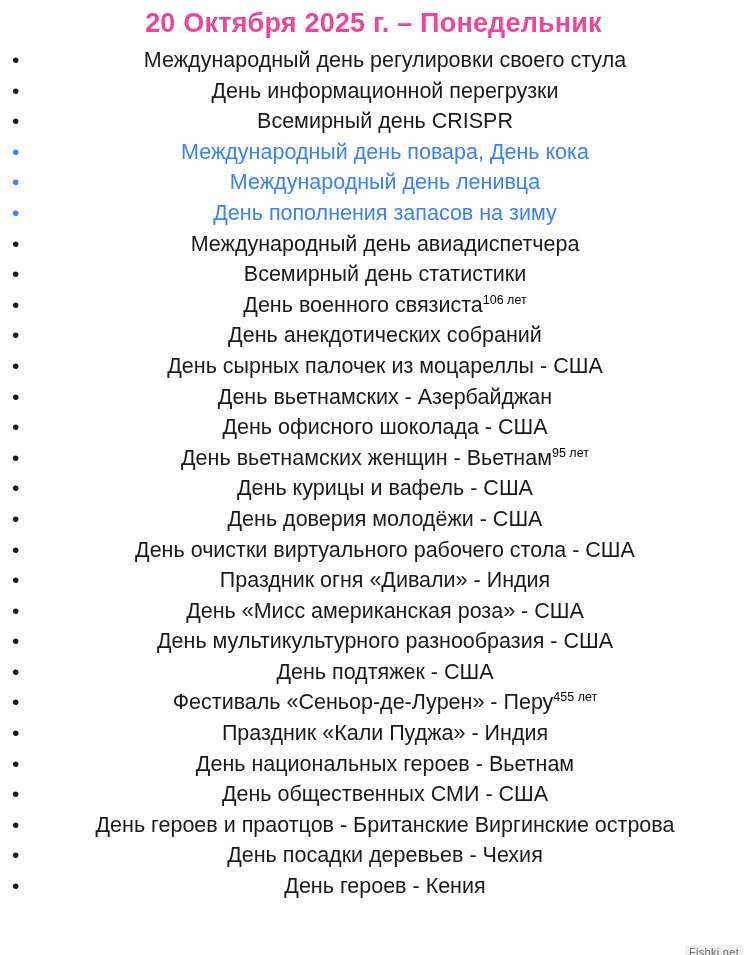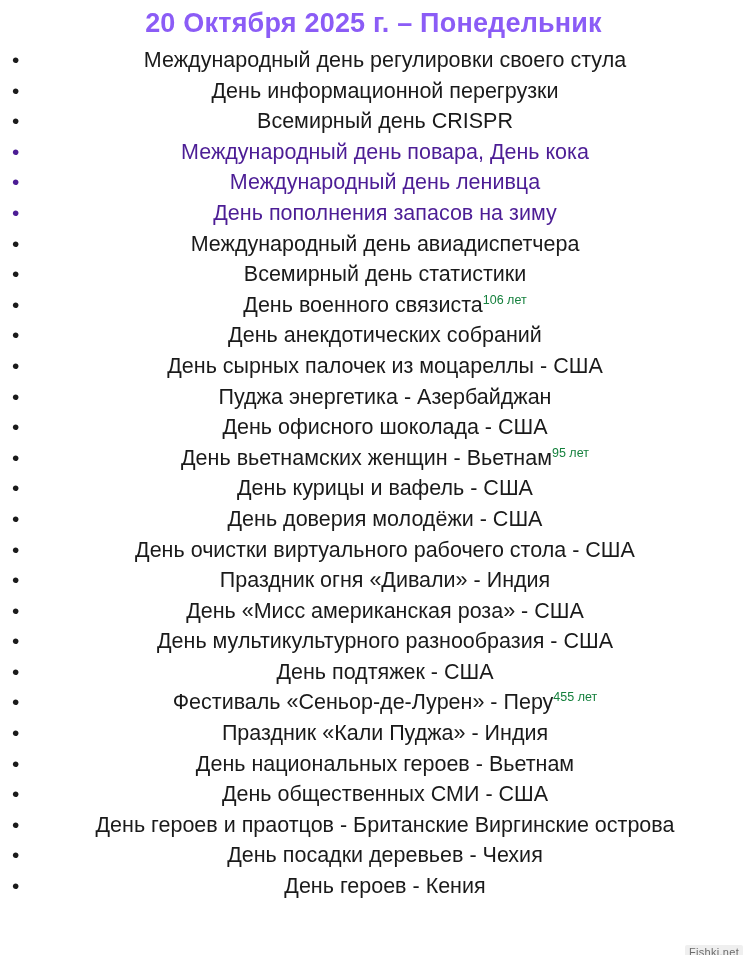--- a/index.html
+++ b/index.html
@@ -18,21 +18,21 @@
   .page {
     width: 747px;
     height: 955px;
     position: relative;
     box-sizing: border-box;
   }
   .title {
     text-align: center;
     font-size: 27px;
     font-weight: bold;
-    color: #8b5cf6;
+    color: #ec4899;
     margin: 8px 0 6px 0;
     letter-spacing: 0.2px;
   }
   ul.holiday-list {
     list-style: none;
     margin: 0;
     padding: 0 6px 0 10px;
   }
   ul.holiday-list li {
     font-size: 21.5px;
@@ -46,27 +46,27 @@
   ul.holiday-list li::before {
     content: "\2022";
     position: absolute;
     left: 2px;
     top: 0;
     font-size: 21px;
     color: #1a1a1a;
   }
   ul.holiday-list li.blue,
   ul.holiday-list li.blue::before {
-    color: #4c1d95;
+    color: #3b82f6;
   }
   .sup {
     font-size: 12.5px;
     vertical-align: super;
     line-height: 0;
-    color: #15803d;
+    color: #000000;
   }
   .watermark {
     position: absolute;
     right: 4px;
     bottom: 4px;
     font-size: 11px;
     color: #6b6b6b;
     background: #efefef;
     padding: 1px 4px;
     border-radius: 2px;
@@ -84,21 +84,21 @@
       <li class="holiday-list-item"><span>День информационной перегрузки</span></li>
       <li class="holiday-list-item"><span>Всемирный день CRISPR</span></li>
       <li class="holiday-list-item blue"><span>Международный день повара, День кока</span></li>
       <li class="holiday-list-item blue"><span>Международный день ленивца</span></li>
       <li class="holiday-list-item blue"><span>День пополнения запасов на зиму</span></li>
       <li class="holiday-list-item"><span>Международный день авиадиспетчера</span></li>
       <li class="holiday-list-item"><span>Всемирный день статистики</span></li>
       <li class="holiday-list-item"><span>День военного связиста</span><span class="sup">106 лет</span></li>
       <li class="holiday-list-item"><span>День анекдотических собраний</span></li>
       <li class="holiday-list-item"><span>День сырных палочек из моцареллы - США</span></li>
-      <li class="holiday-list-item"><span>Пуджа энергетика - Азербайджан</span></li>
+      <li class="holiday-list-item"><span>День вьетнамских - Азербайджан</span></li>
       <li class="holiday-list-item"><span>День офисного шоколада - США</span></li>
       <li class="holiday-list-item"><span>День вьетнамских женщин - Вьетнам</span><span class="sup">95 лет</span></li>
       <li class="holiday-list-item"><span>День курицы и вафель - США</span></li>
       <li class="holiday-list-item"><span>День доверия молодёжи - США</span></li>
       <li class="holiday-list-item"><span>День очистки виртуального рабочего стола - США</span></li>
       <li class="holiday-list-item"><span>Праздник огня «Дивали» - Индия</span></li>
       <li class="holiday-list-item"><span>День «Мисс американская роза» - США</span></li>
       <li class="holiday-list-item"><span>День мультикультурного разнообразия - США</span></li>
       <li class="holiday-list-item"><span>День подтяжек - США</span></li>
       <li class="holiday-list-item"><span>Фестиваль «Сеньор-де-Лурен» - Перу</span><span class="sup">455 лет</span></li>

